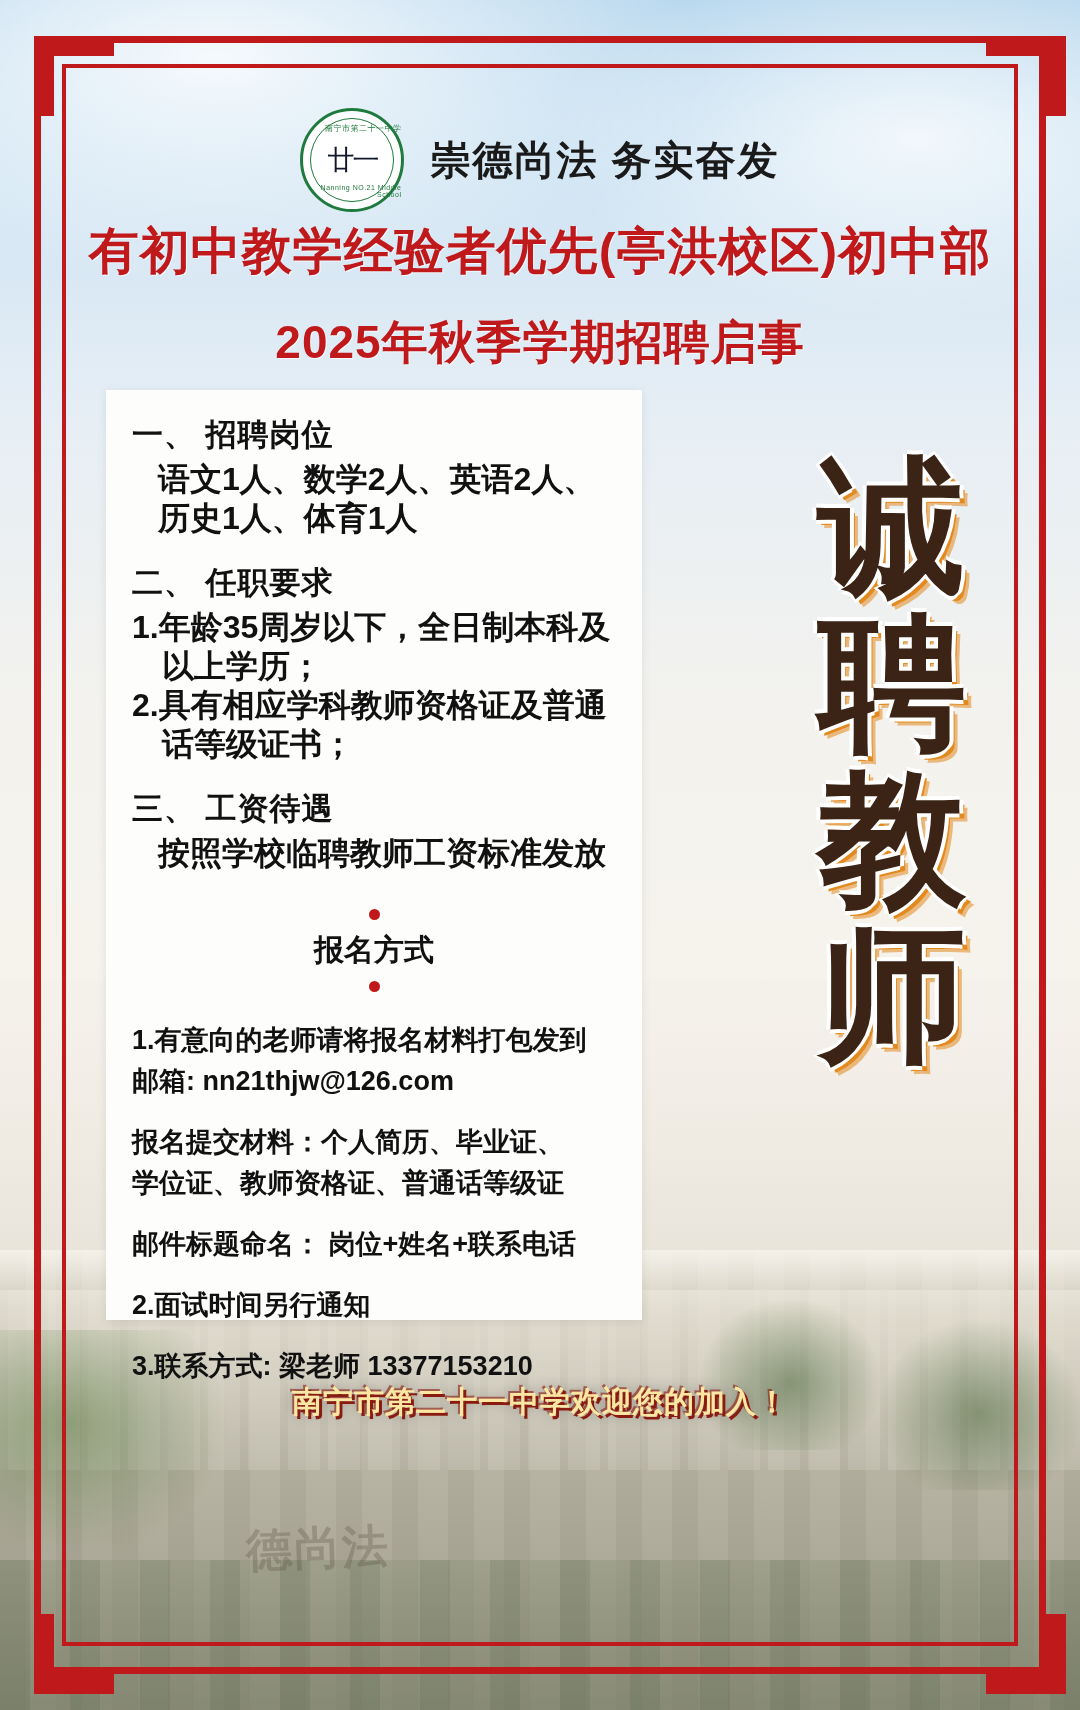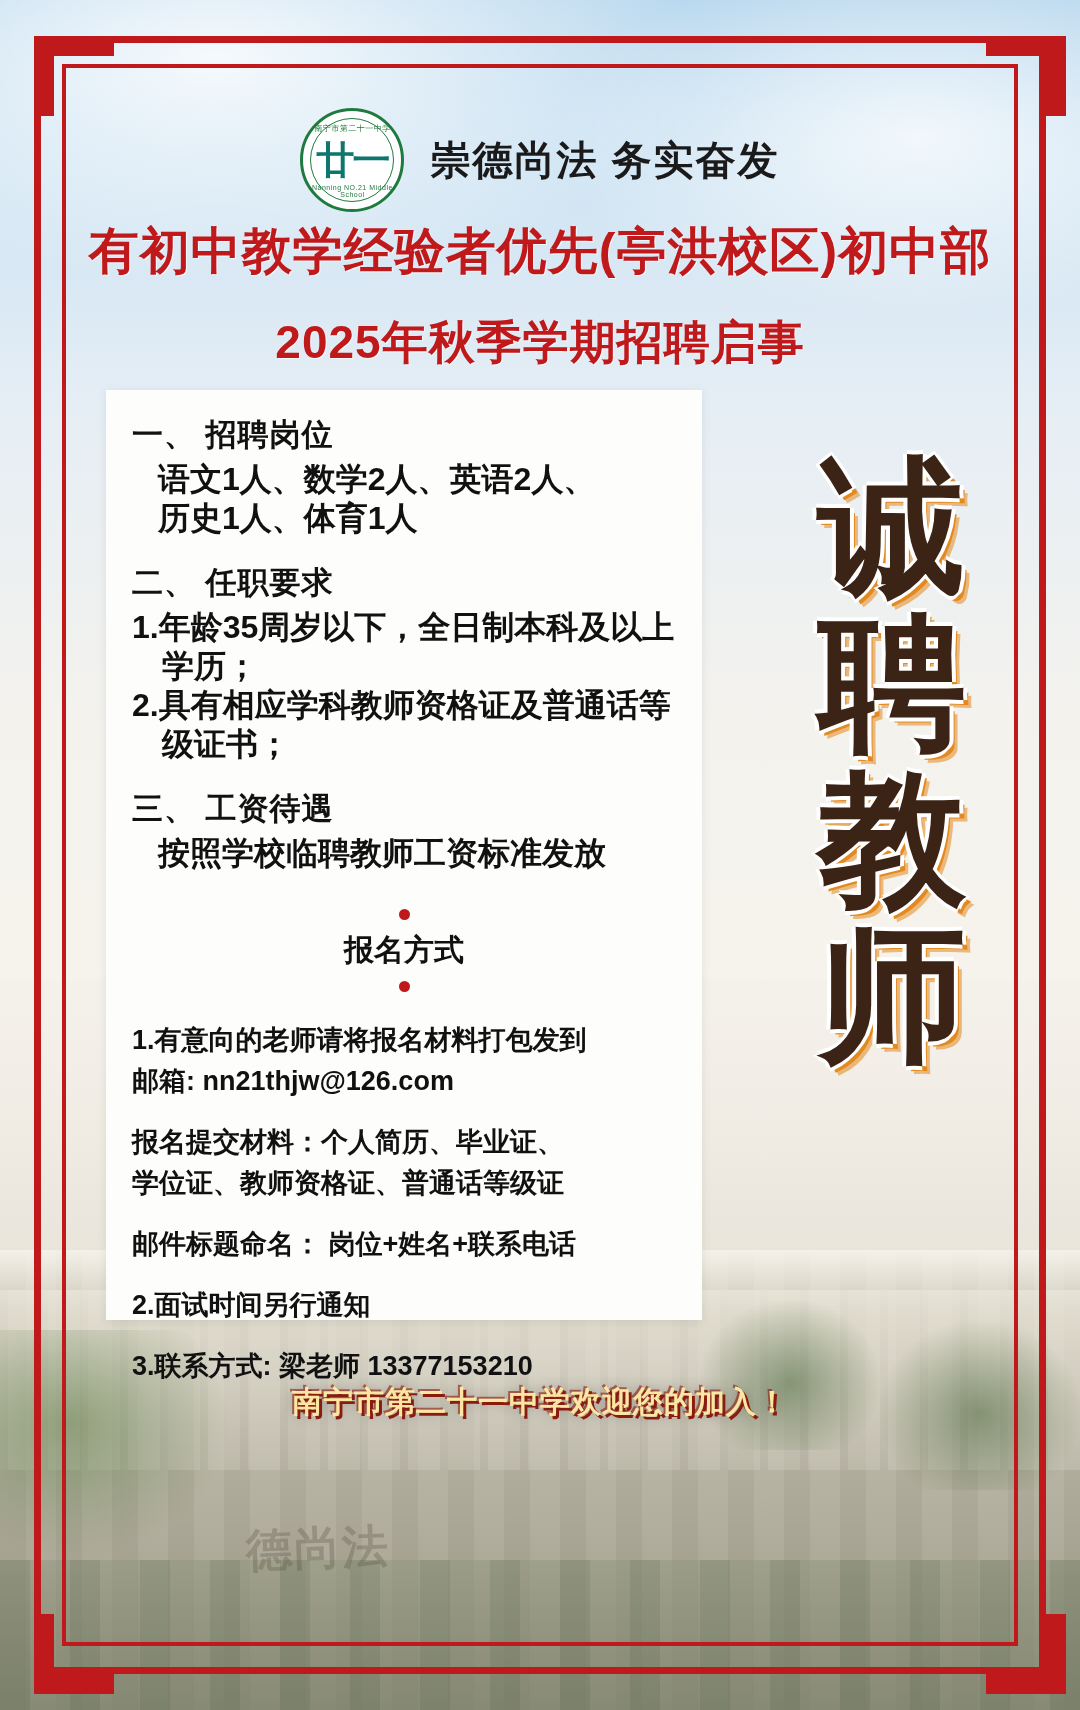--- a/index.html
+++ b/index.html
@@ -127,30 +127,30 @@
     justify-content: center;
     box-sizing: border-box;
   }
   .school-badge .ring {
     position: absolute;
     left: 7px; top: 7px; right: 7px; bottom: 7px;
     border-radius: 50%;
     border: 1.5px solid #1f7a3d;
   }
   .school-badge .mark {
-    color: #0f766e;
-    font-size: 38px;
-    font-weight: 700;
+    color: #0f172a;
+    font-size: 27px;
+    font-weight: 400;
     line-height: 1;
     letter-spacing: -2px;
   }
   .badge-top-text, .badge-bottom-text {
     position: absolute;
     width: 100%;
-    text-align: center;
+    text-align: right;
     color: #1f7a3d;
     font-size: 8px;
     letter-spacing: 0.5px;
   }
   .badge-top-text { top: 12px; }
   .badge-bottom-text { bottom: 11px; font-size: 7px; }
   .motto {
     font-size: 40px;
     font-weight: 700;
     color: #1a1a1a;
@@ -178,21 +178,21 @@
     font-weight: 700;
     color: #c0191b;
     letter-spacing: 1px;
     text-shadow: 1px 1px 0 rgba(255,255,255,0.7);
   }
 
   
   .content-card {
     position: absolute;
     left: 106px; top: 390px;
-    width: 596px;
+    width: 536px;
     height: 930px;
     background: #fdfdfb;
     box-sizing: border-box;
     padding: 22px 26px 10px 26px;
     color: #111111;
     box-shadow: 0 2px 10px rgba(0,0,0,0.08);
   }
   .sec-head {
     font-size: 31px;
     font-weight: 700;

